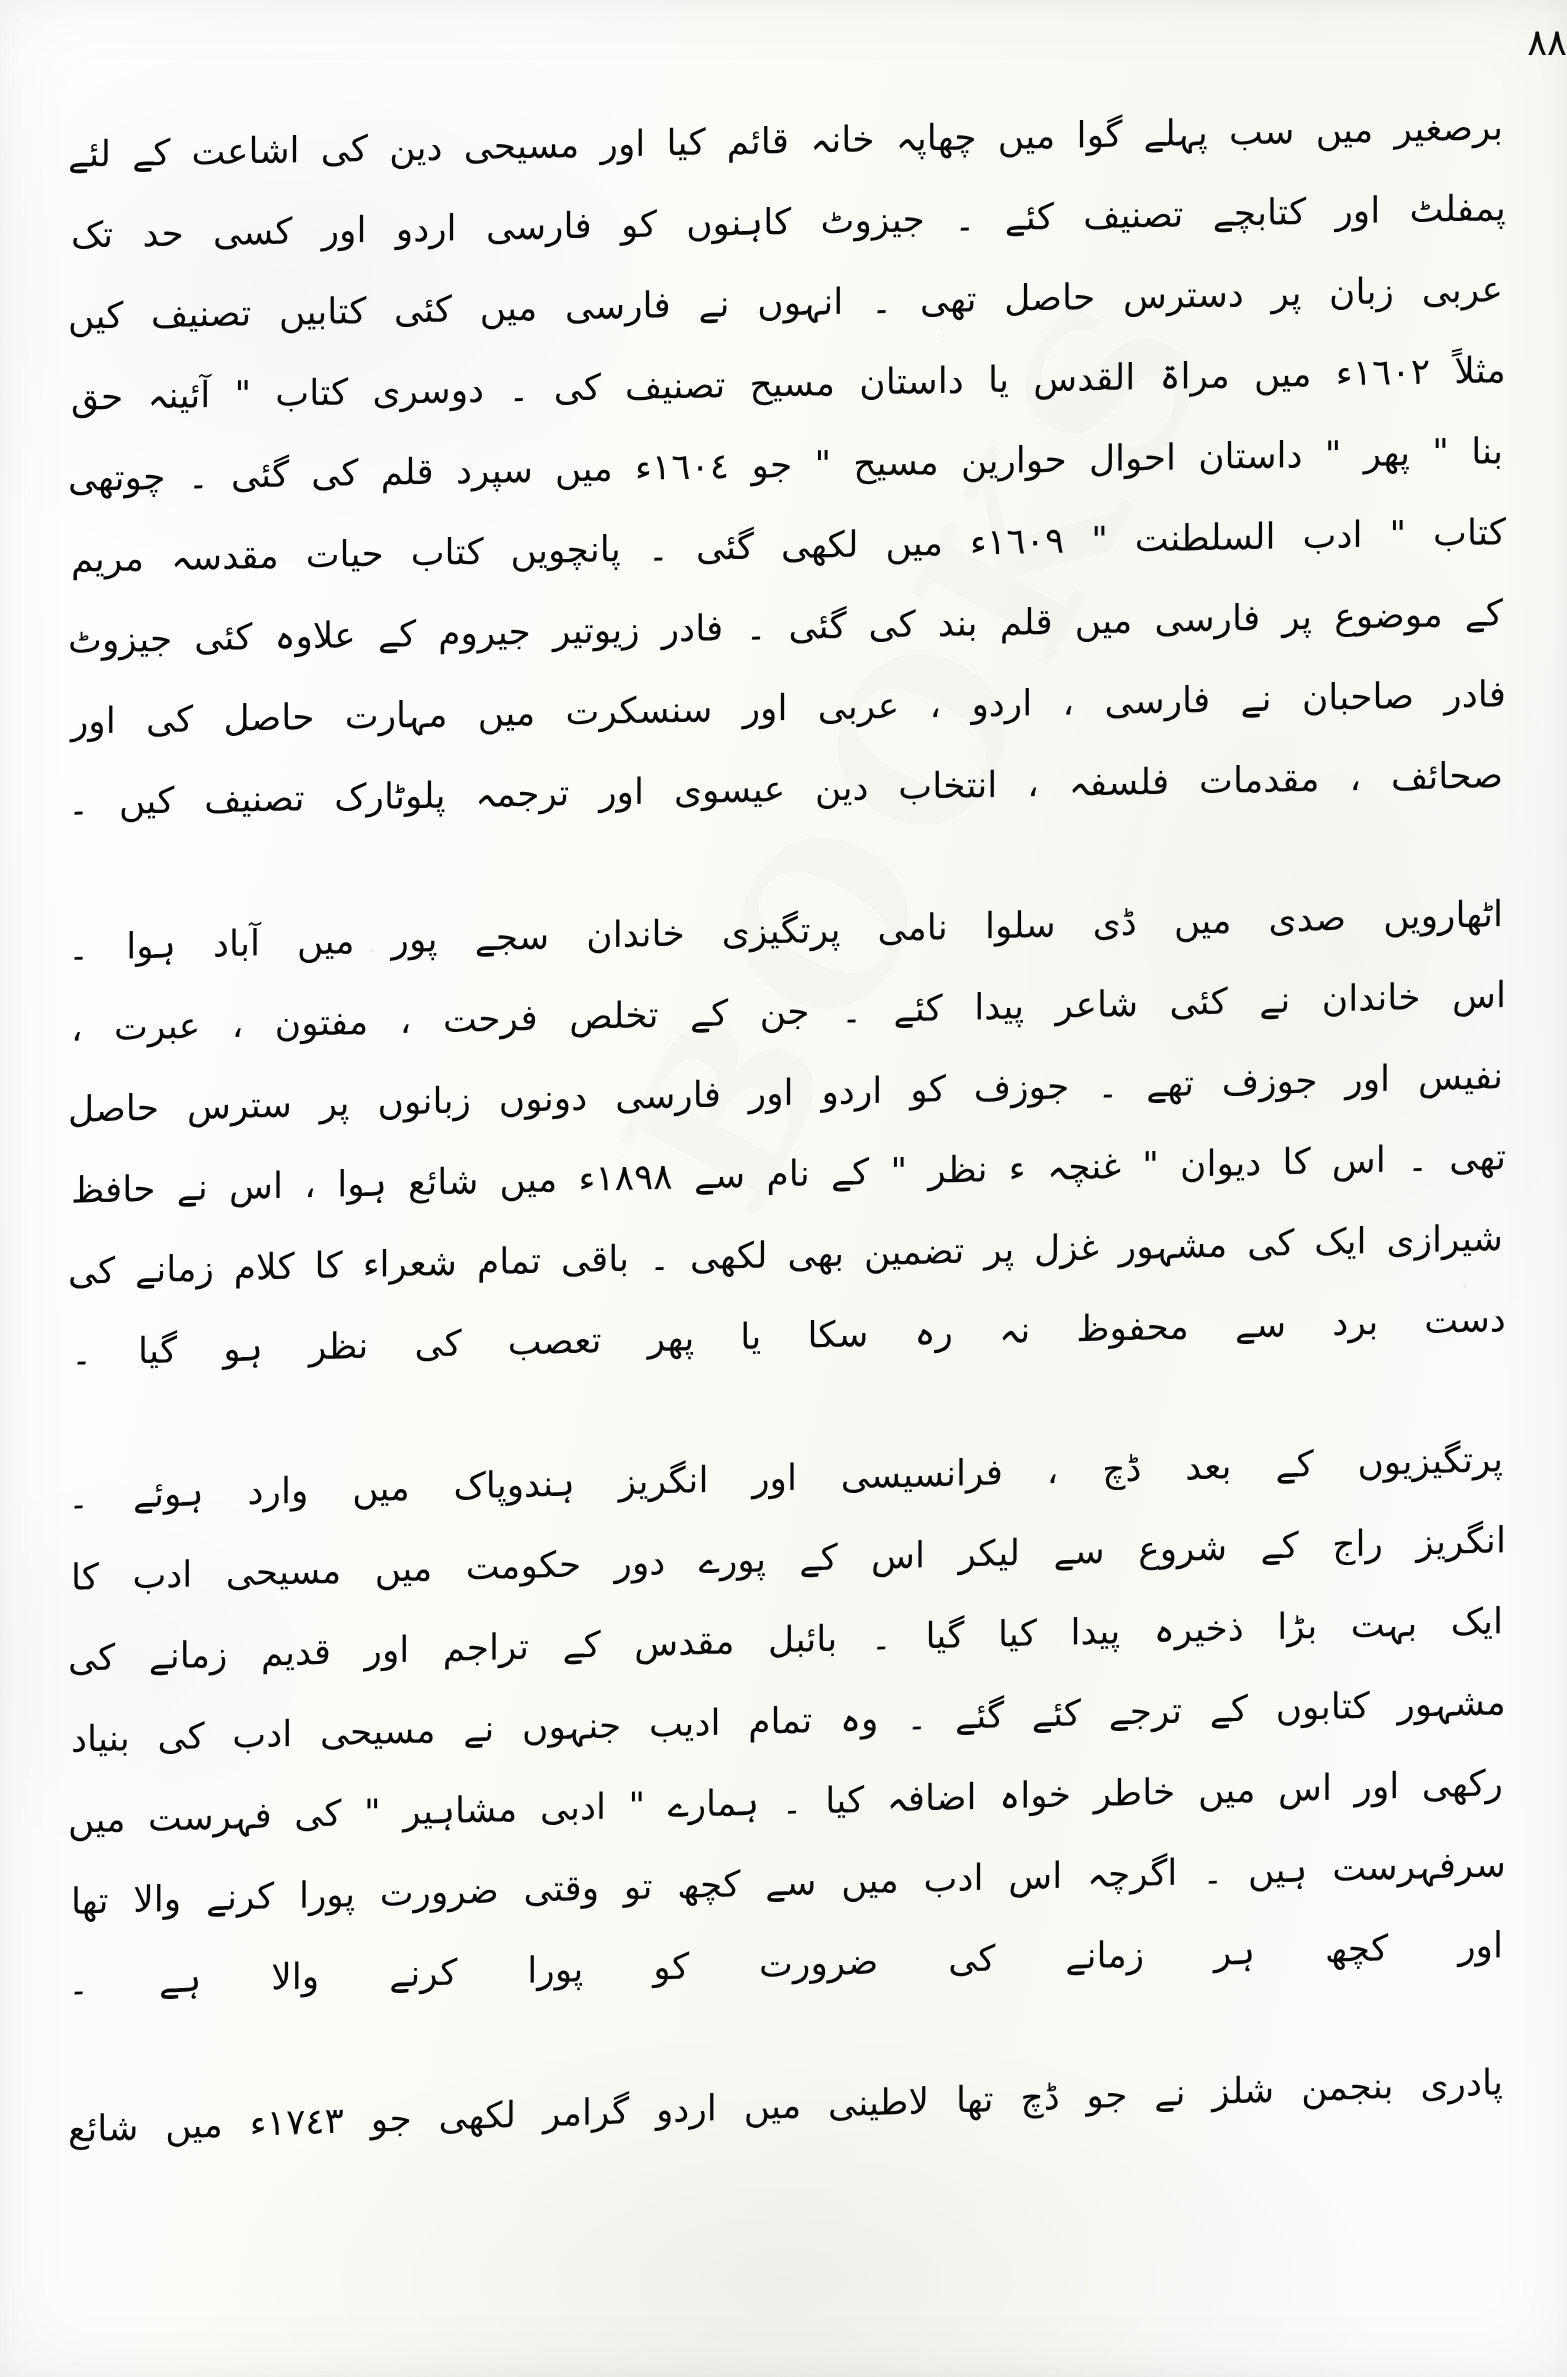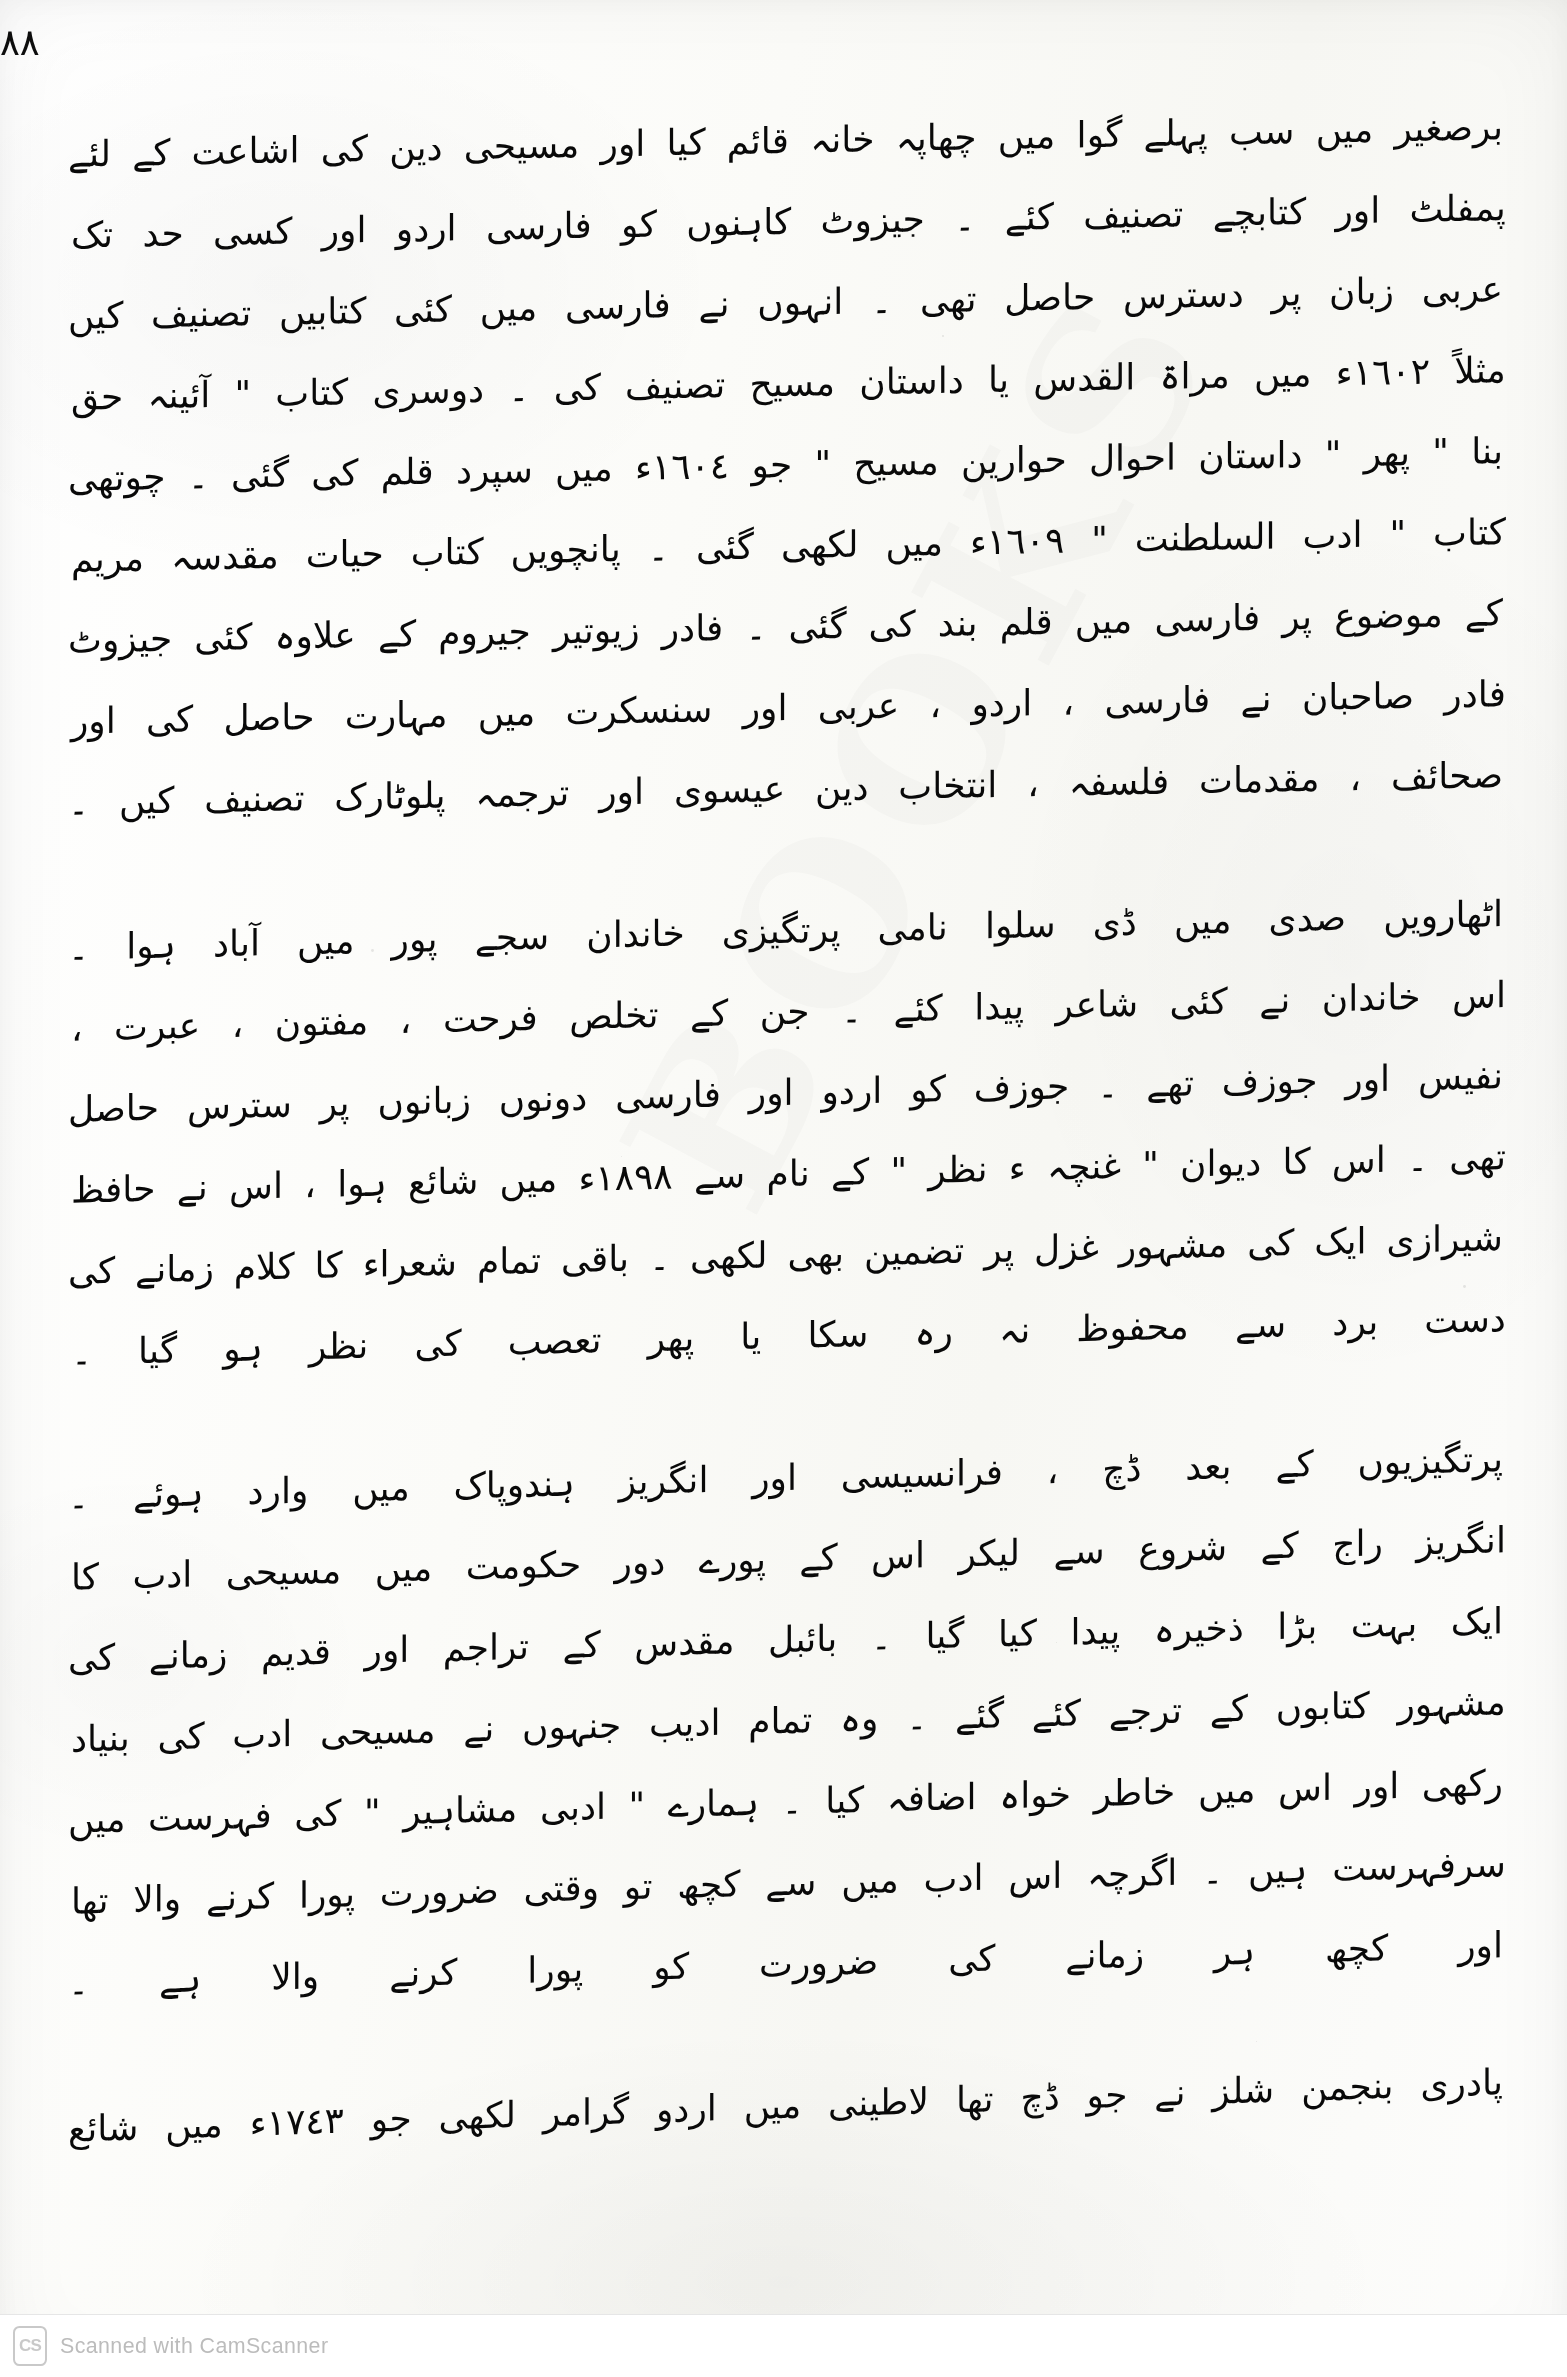--- a/index.html
+++ b/index.html
@@ -46,21 +46,21 @@
     color:rgba(0,0,0,0.045);
     transform:rotate(-62deg);
     transform-origin:center;
     letter-spacing:21.4px;
     white-space:nowrap;
     line-height:1;
   }
   .page-number {
     position:absolute;
     top:21.4px; left:0; right:0;
-    text-align:left;
+    text-align:right;
     font-family:"DejaVu Sans", sans-serif;
     font-size:37px;
     color:#0e0e0e;
     direction:rtl;
     letter-spacing:2.9px;
   }
   .body-text {
     position:absolute;
     top:100px; left:68px;
     width:1435px;
@@ -163,24 +163,20 @@
     </div>
 
     <div class="para p4">
       <span class="ln" style="transform: translateX(0px);">پادری بنجمن شلز نے جو ڈچ تھا لاطینی میں اردو گرامر لکھی جو ١٧٤٣ء میں شائع</span>
     </div>
 
   </div>
 
   <div class="edge-shade"></div>
 
-  <div class="footer-bar">
-    <div class="cs-logo">CS</div>
-    <div class="cs-text">Scanned with CamScanner</div>
-  </div>
 
 <div class="speck" style="width: 1.4px; height: 1.4px; left: 128px; top: 1820px;"></div>
     <div class="speck" style="width: 2.1px; height: 2.1px; left: 1392px; top: 457px;"></div>
     <div class="speck" style="width: 2.9px; height: 2.9px; left: 457px; top: 2127px;"></div>
     <div class="speck" style="width: 1.4px; height: 1.4px; left: 1056px; top: 1642px;"></div>
     <div class="speck" style="width: 2.1px; height: 2.1px; left: 214px; top: 642px;"></div>
     <div class="speck" style="width: 2.9px; height: 2.9px; left: 1463px; top: 1285px;"></div>
     <div class="speck" style="width: 1.4px; height: 1.4px; left: 621px; top: 1156px;"></div>
     <div class="speck" style="width: 2.1px; height: 2.1px; left: 942px; top: 335px;"></div>
     <div class="speck" style="width: 2.9px; height: 2.9px; left: 371px; top: 949px;"></div>

